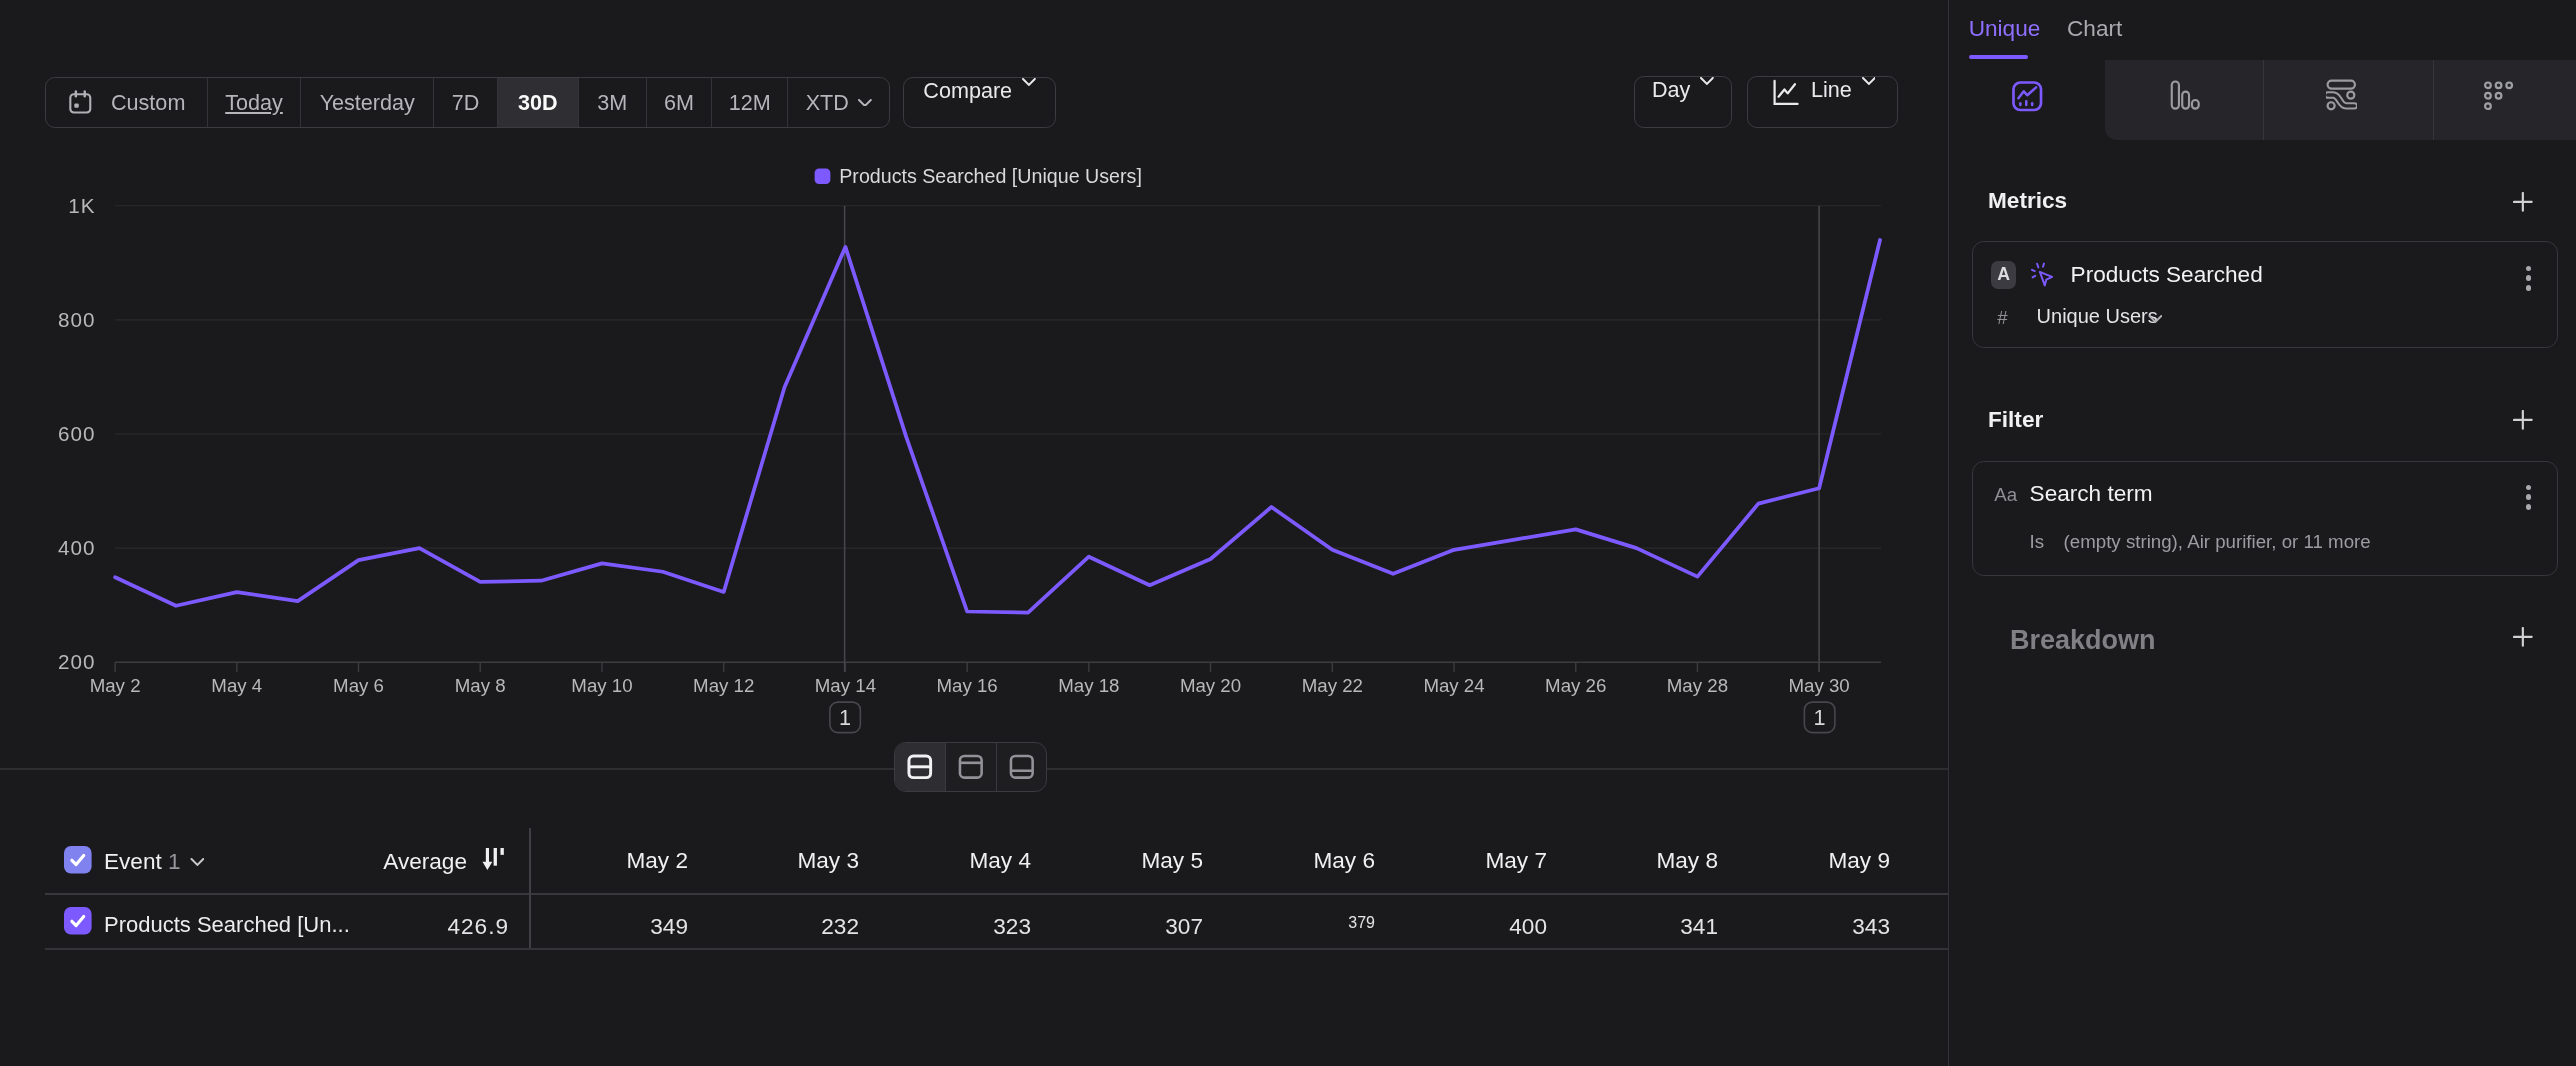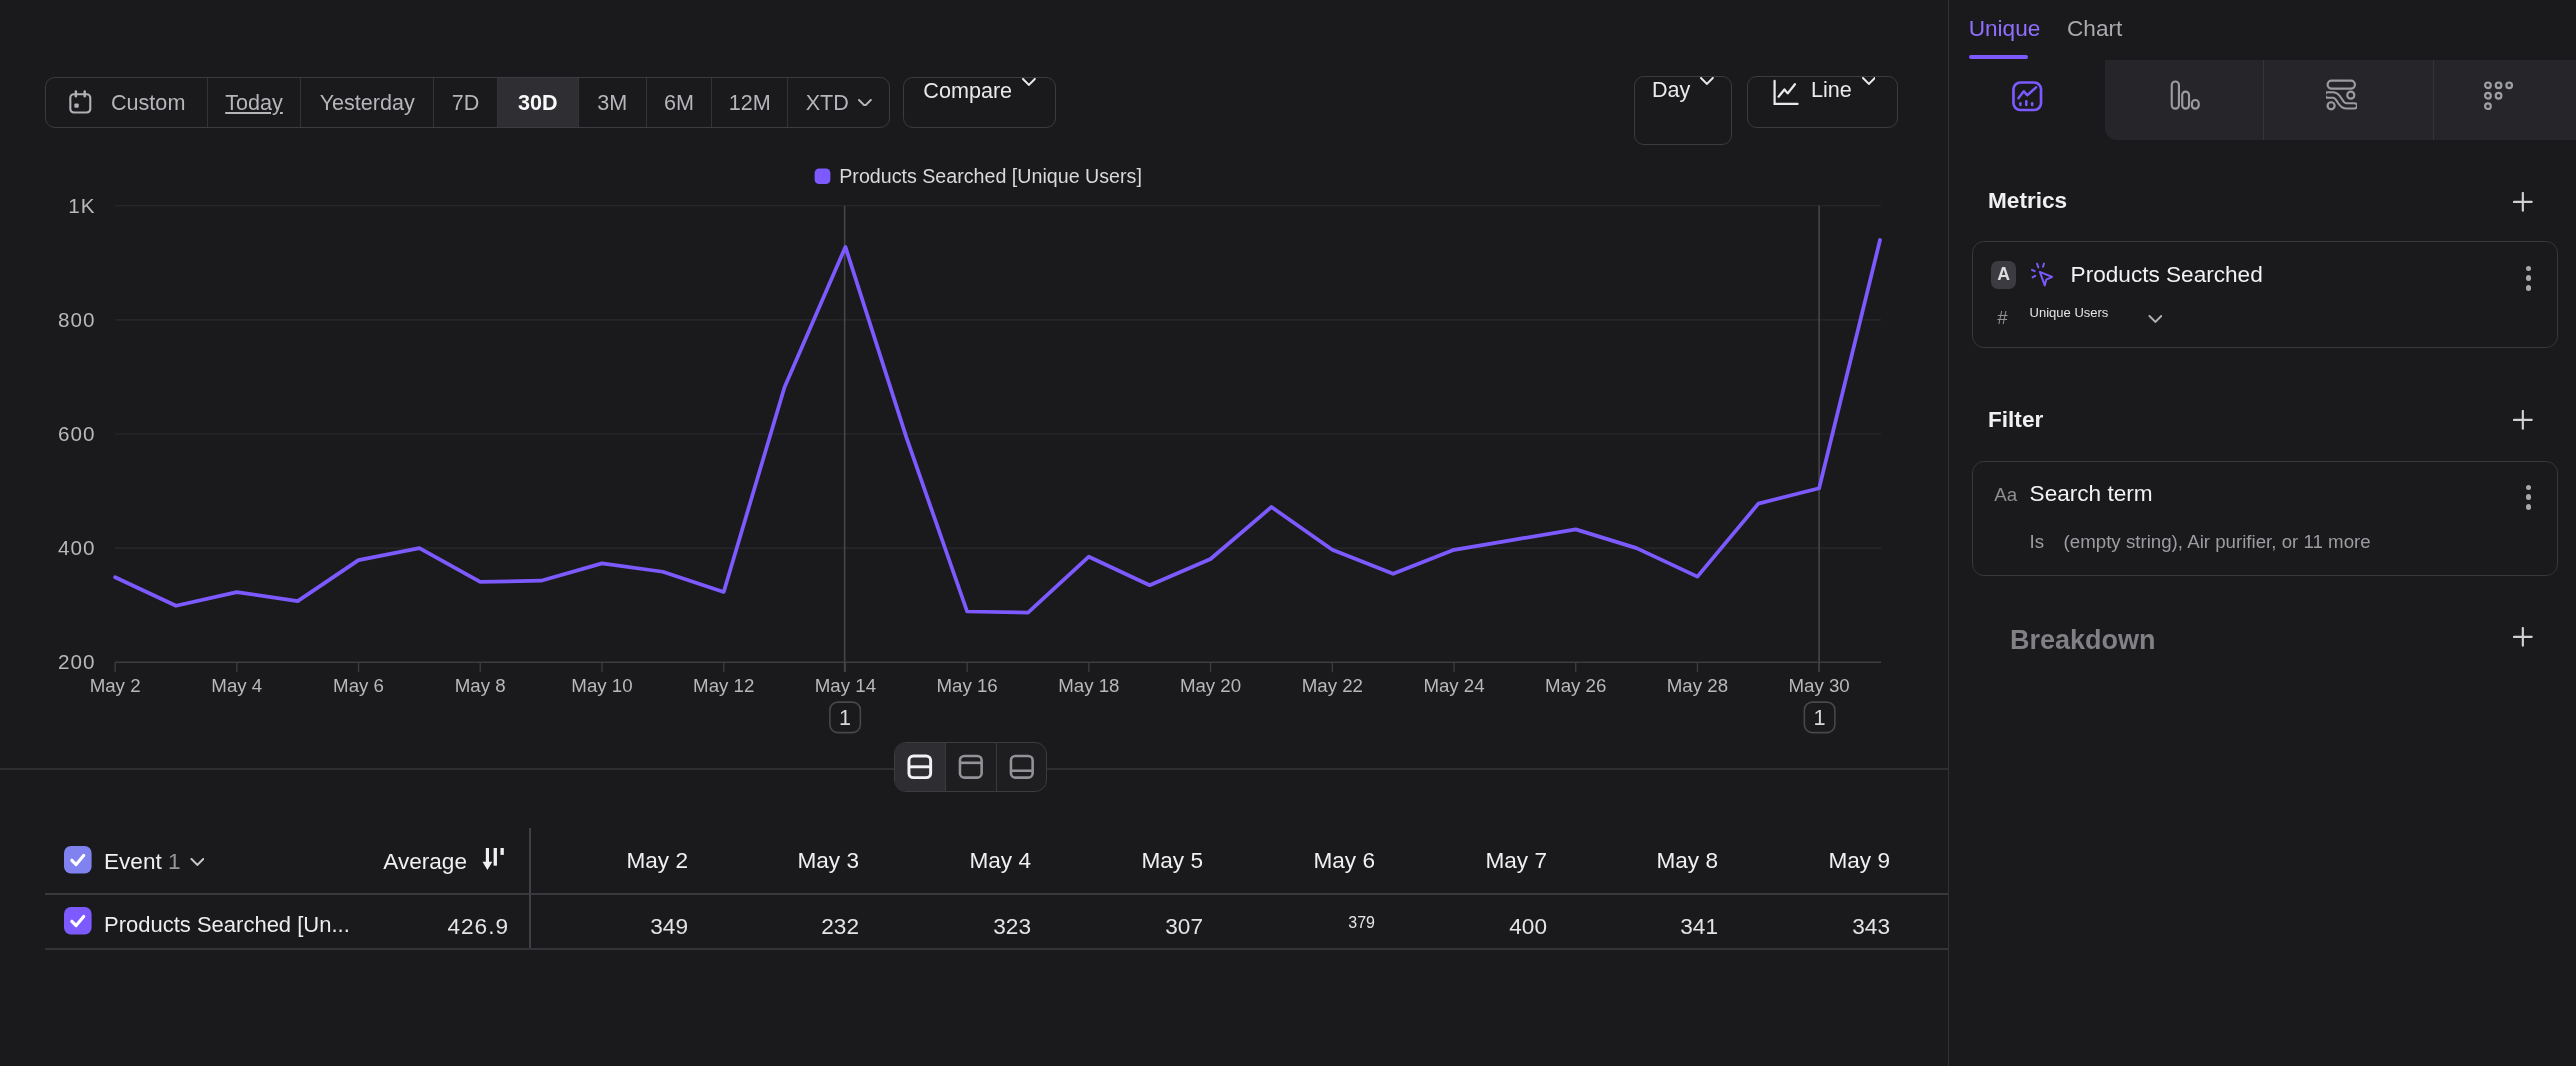--- a/index.html
+++ b/index.html
@@ -45,21 +45,21 @@
         </svg>
     </div>
   </div>
 
   <div class="btn" style="left:903px;top:77px;width:153px;height:51px;">Compare
     <svg class="chev" style="margin-left:9.8px;" viewBox="0 0 14 8" fill="none" stroke="#e9e9ec" stroke-width="2" stroke-linecap="round">
         <path d="M1 1 L7 7 L13 1"></path>
       </svg>
   </div>
 
-  <div class="btn" style="left:1634px;top:76px;width:98px;height:69px;">Day
+  <div class="btn" style="left:1634px;top:76px;width:98px;height:52px;">Day
     <svg class="chev" style="margin-left:9.8px;" viewBox="0 0 14 8" fill="none" stroke="#e9e9ec" stroke-width="2" stroke-linecap="round">
         <path d="M1 1 L7 7 L13 1"></path>
       </svg>
   </div>
   <div class="btn" style="left:1747px;top:76px;width:151px;height:52px;">
     <svg width="31.5" height="31.5" viewBox="0 0 24 24" fill="none" stroke="#e9e9ec" stroke-width="1.7" style="margin-right:9.8px;">
       <path d="M3.5 3 V20.5 H21" stroke-linecap="round"></path>
       <path d="M6.5 15 L11 9.5 L13.5 12.5 L19 5.5" stroke-linecap="round" stroke-linejoin="round"></path>
     </svg>
     Line
@@ -259,21 +259,21 @@
       <path d="M12.2 4.9 L13.2 1.6"></path>
       <path d="M4.3 14 L1.6 15.6"></path>
     </svg>
     <div class="abs" style="left:98px;top:19.7px;font-size:22.6px;color:#f2f2f4;font-weight:500;">Products Searched</div>
     <div class="dots3" style="left:84.5%;top:23.6px;left:553px;">
         <span></span>
         <span></span>
         <span></span>
       </div>
     <div class="abs" style="left:24.6px;top:65px;font-size:18.7px;color:#8f8f94;">#</div>
-    <div class="abs" style="left:57px;top:63px;font-size:13px;color:#e4e4e7;">Unique Users</div>
+    <div class="abs" style="left:64px;top:63px;font-size:20px;color:#e4e4e7;">Unique Users</div>
     <svg class="chev" style="position:absolute;left:175px;top:73px;width:14.8px;" viewBox="0 0 14 8" fill="none" stroke="#b0b0b4" stroke-width="2" stroke-linecap="round">
         <path d="M1 1 L7 7 L13 1"></path>
       </svg>
   </div>
 
   <div class="abs" style="left:39px;top:407px;font-size:22.6px;font-weight:700;color:#f0f0f2;">Filter</div>
   <svg class="plus" style="left:564px;top:410px;" viewBox="0 0 20 20" fill="none" stroke="#d0d0d3" stroke-width="2.2" stroke-linecap="round">
       <path d="M10 1 V19 M1 10 H19"></path>
     </svg>
   <div class="card" style="top:461px;height:115px;">

